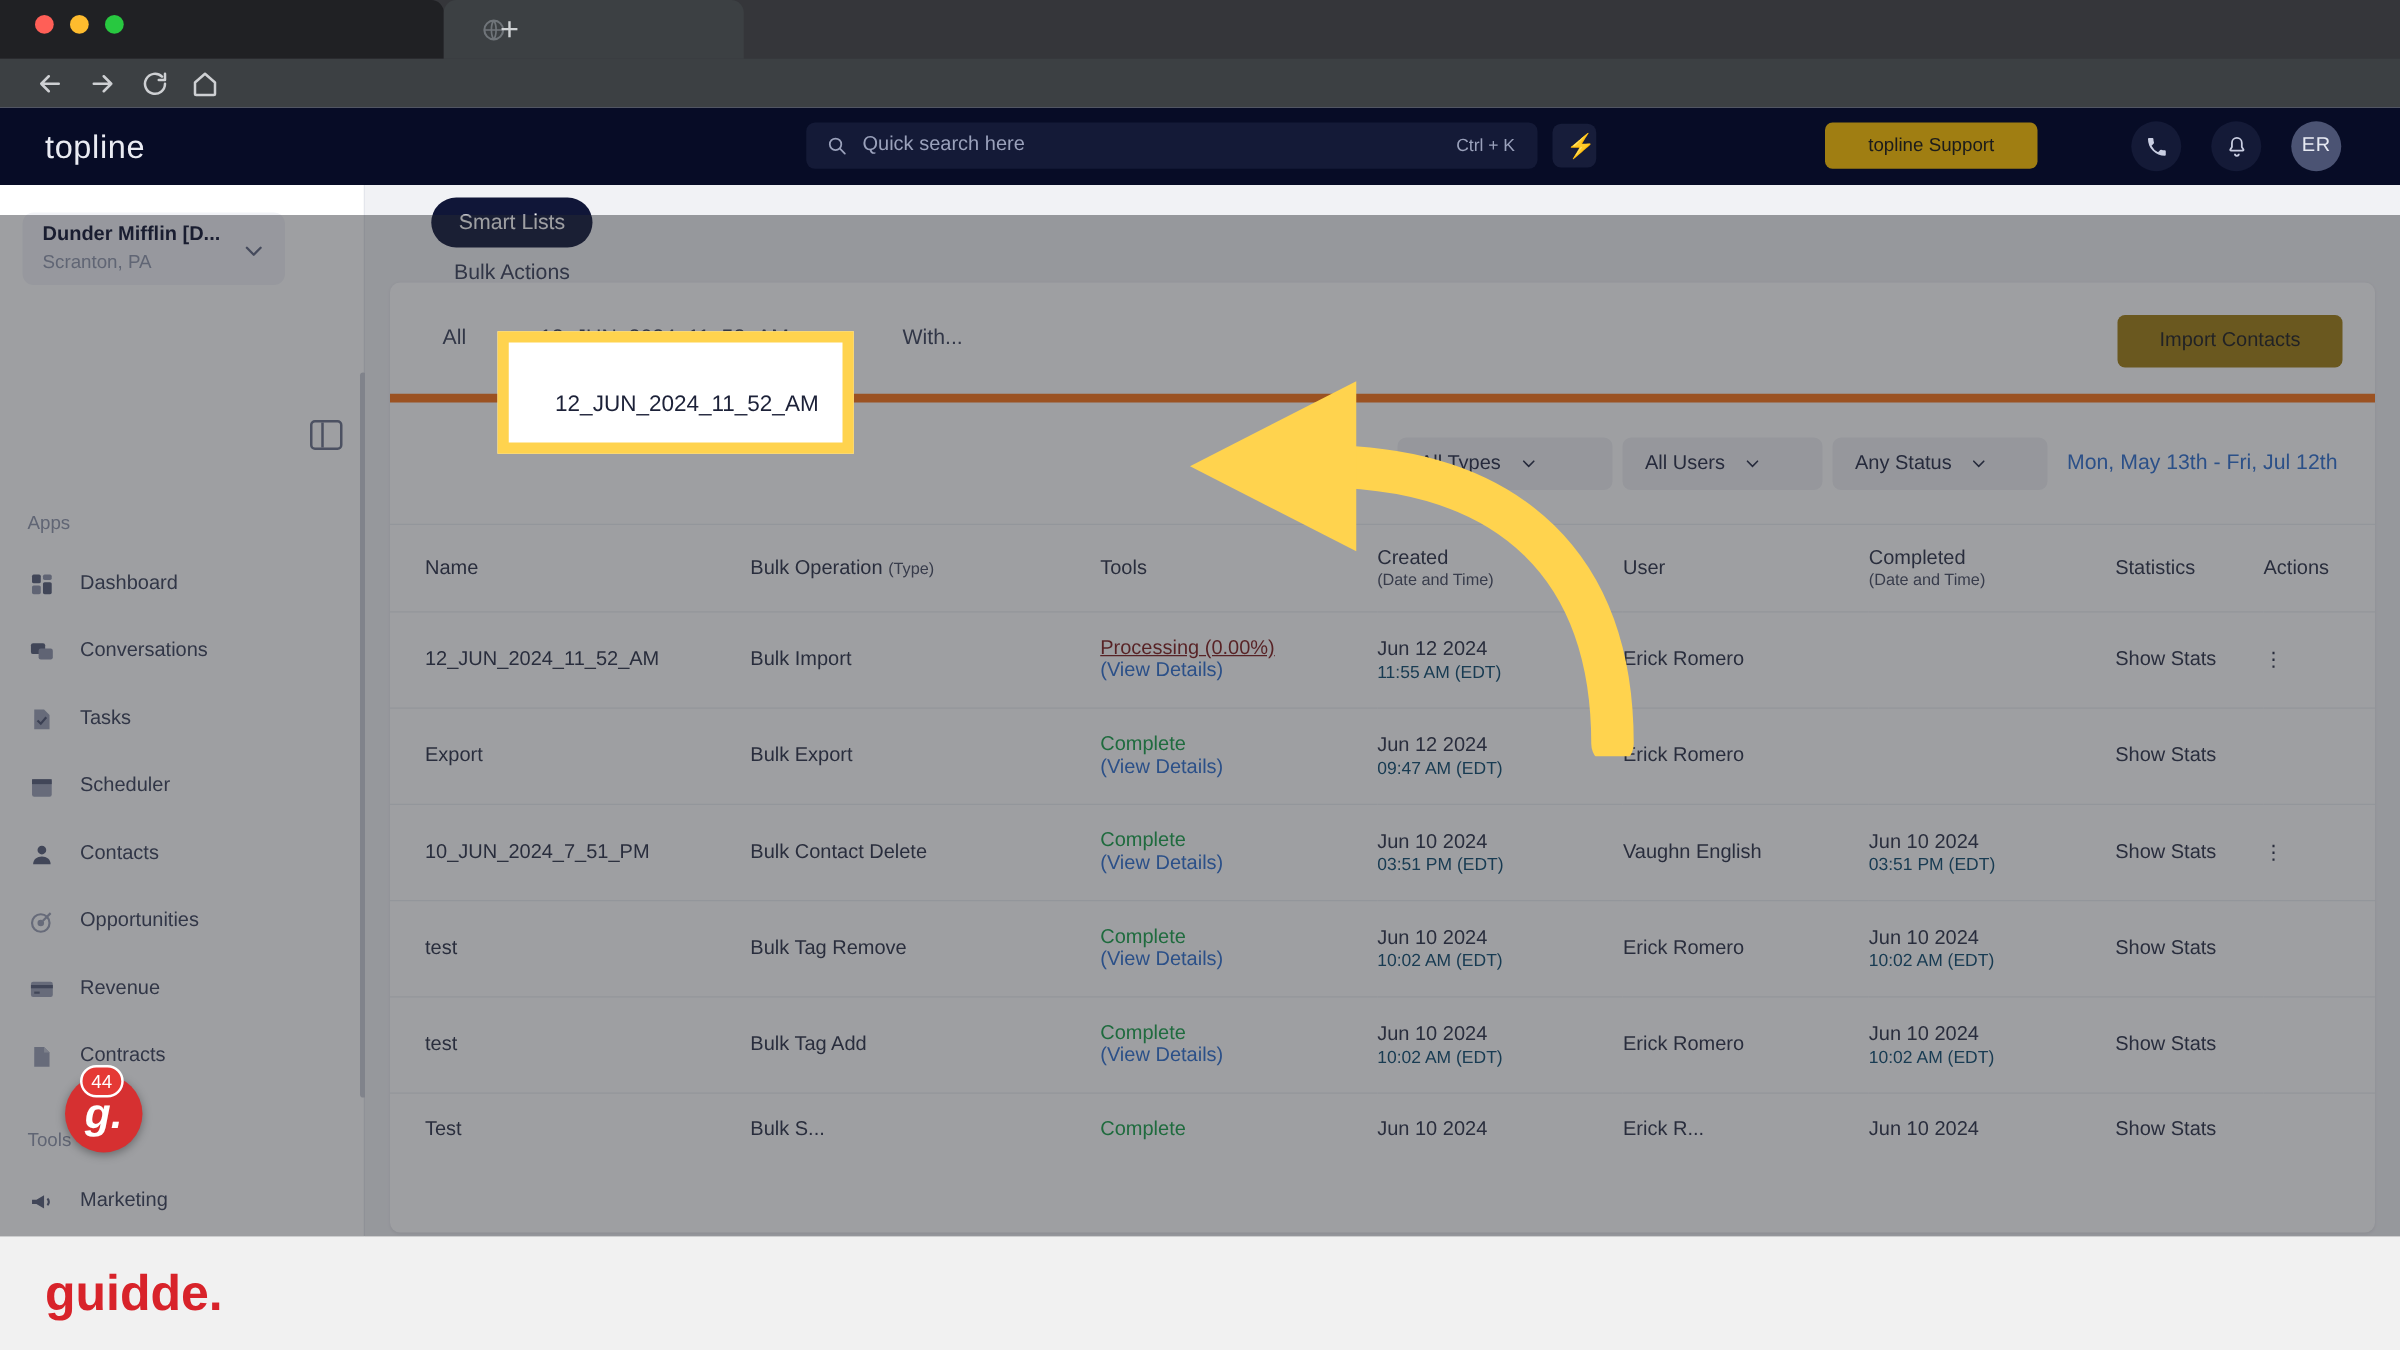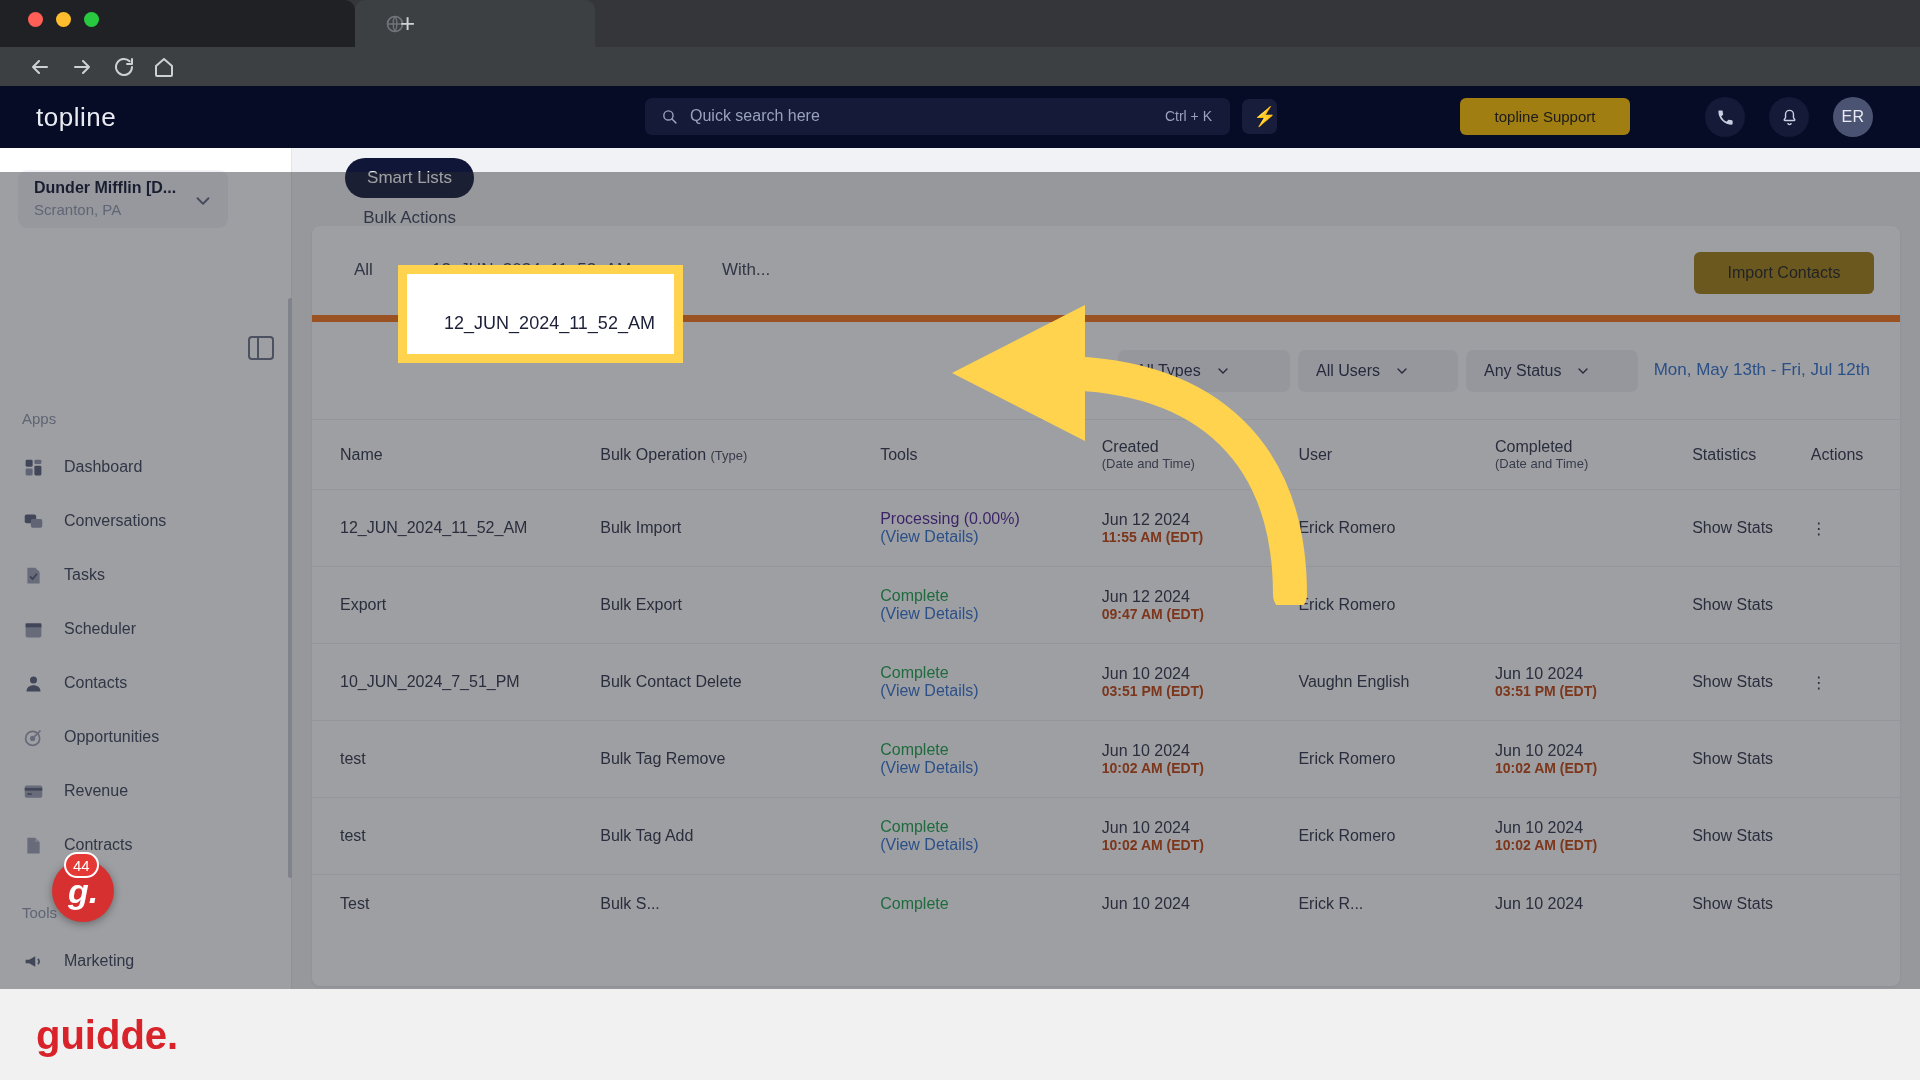--- a/index.html
+++ b/index.html
@@ -86,24 +86,24 @@
   table.ops th small { display:block; font-size:13px; color:#454b61; }
   table.ops td { font-size:16px; color:#2b3147; padding:20px 0; border-top:1px solid #eceef2; vertical-align:middle;}
   .c1{width:290px;padding-left:28px !important;}
   .c2{width:285px;}
   .c3{width:225px;}
   .c4{width:200px;}
   .c5{width:200px;}
   .c6{width:200px;}
   .c7{width:120px;}
   .c8{width:90px;}
-  .st-proc { color:#4c1d95; }
+  .st-proc { color:#7f1d1d;text-decoration:underline; }
   .st-comp { color:#18a04a; }
   .vd { color:#2f6fd0; }
-  .sub { font-size:14px; color:#c2410c;font-weight:bold; }
+  .sub { font-size:14px; color:#0c4a6e; }
   .stats { color:#2b3147; }
   .kebab { color:#8a90a6; font-size:20px; letter-spacing:2px; }
 
   
   .sb-scroll { position:absolute; top:150px; left:288px; width:5px; height:580px; background:#c9ccd6; border-radius:3px; }
 
   
   .dim { position:absolute; top:86px; left:0; width:1920px; height:903px; background:rgba(40,42,48,.45); pointer-events:none; }
 
   

